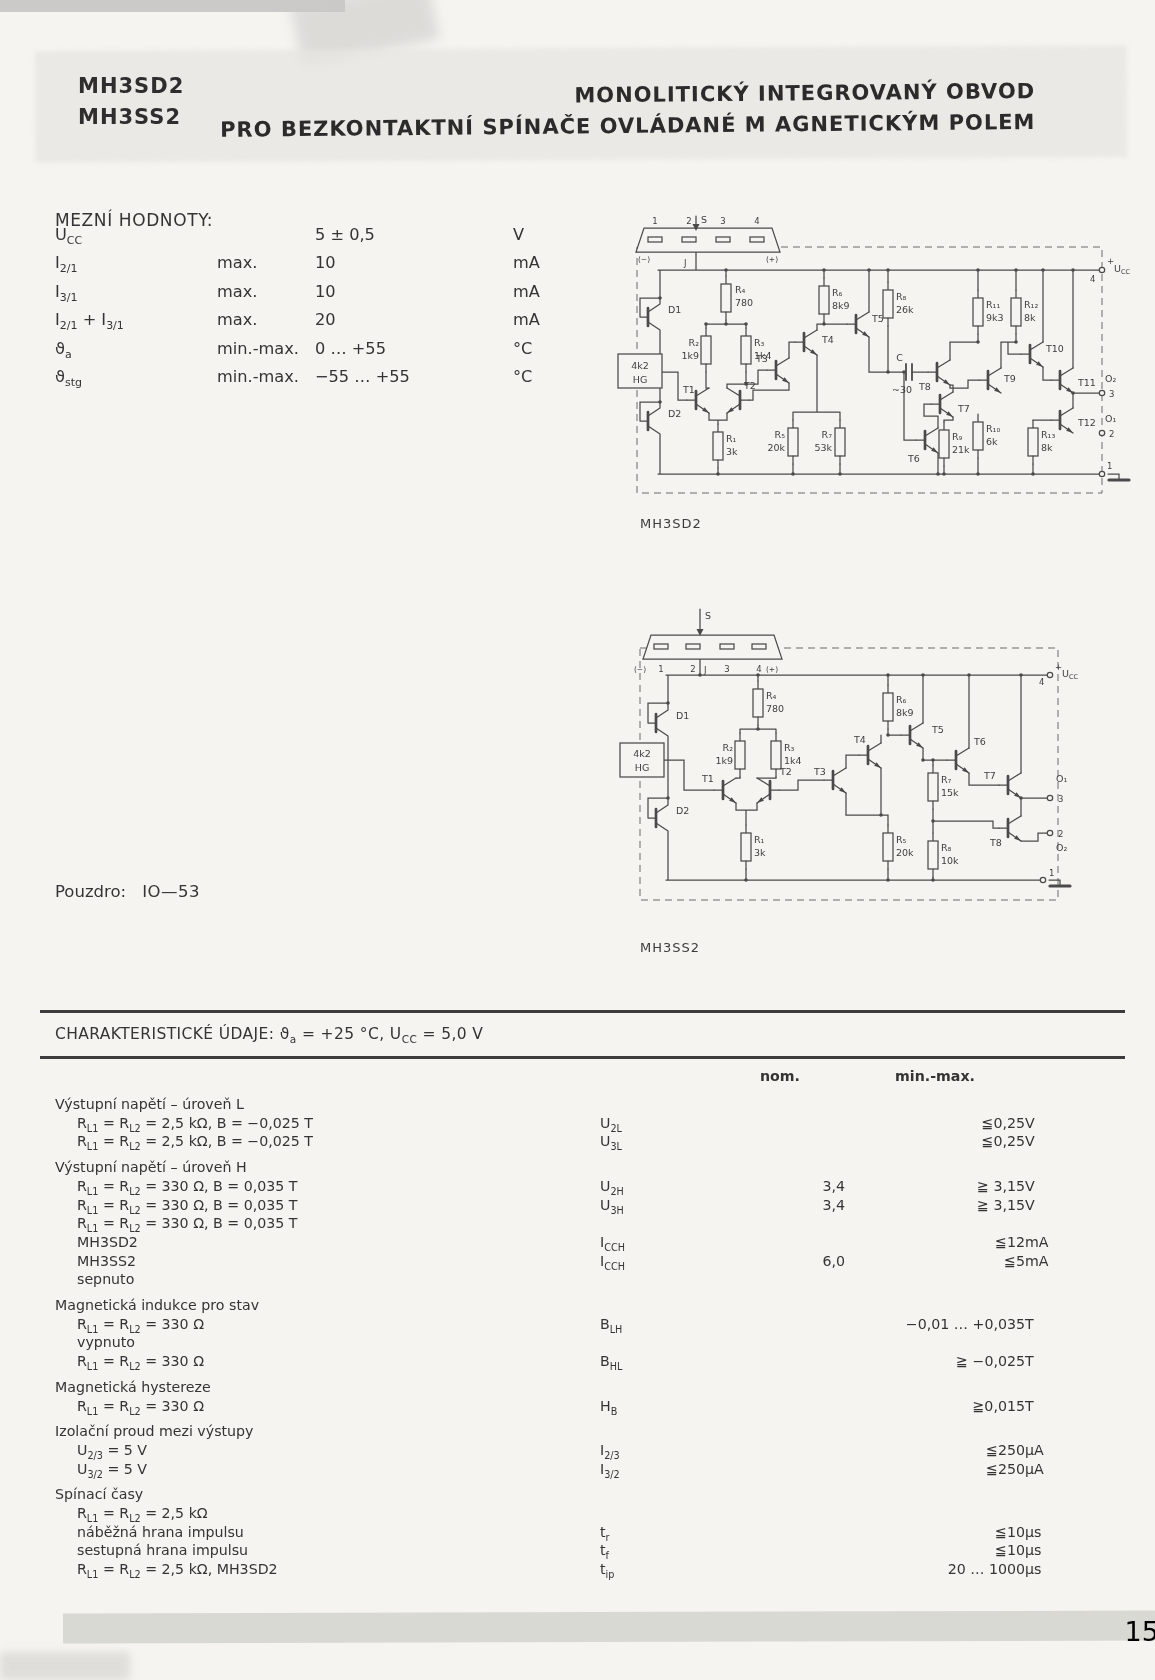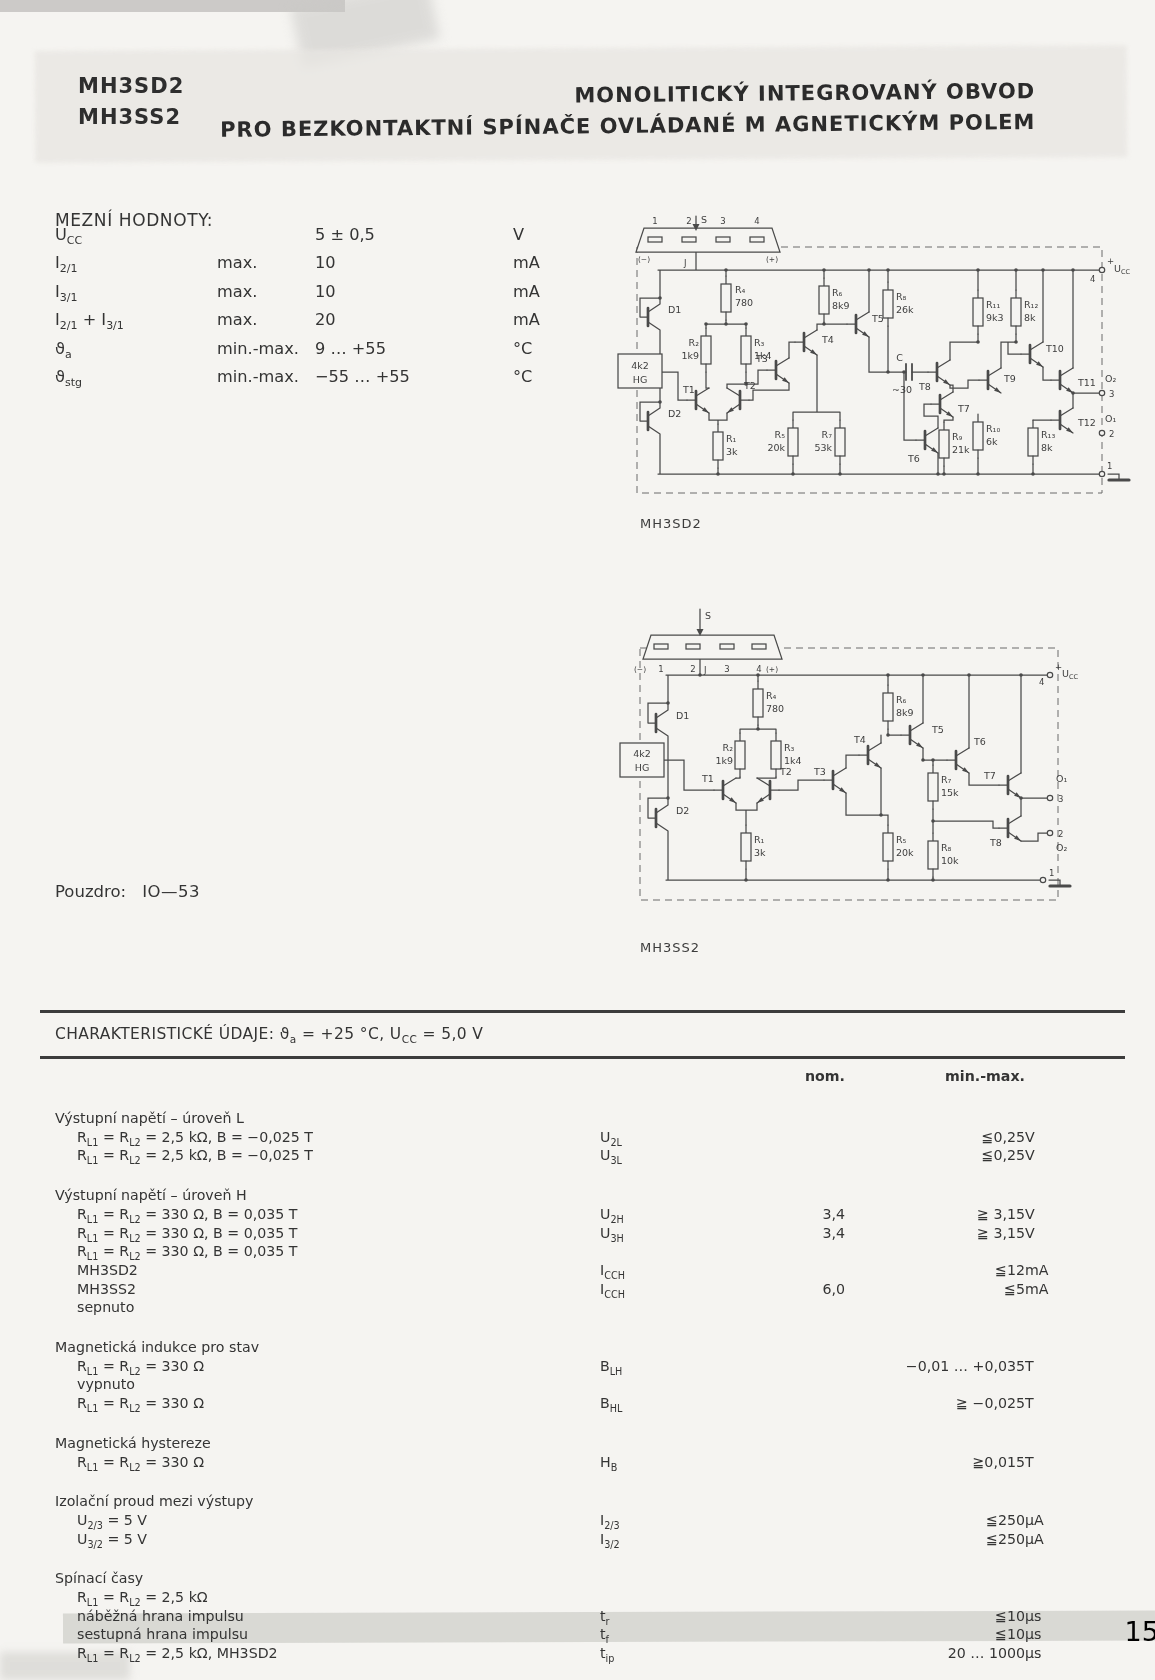--- a/index.html
+++ b/index.html
@@ -37,24 +37,24 @@
   .end{text-anchor:end}
   .cap{position:absolute;font-size:13px;letter-spacing:1px;color:#3c3c3c}
   
   .pouzdro{position:absolute;left:55px;top:882px;font-size:16.5px}
   .pouzdro .val{margin-left:16px;letter-spacing:.5px}
   
   .rule{position:absolute;background:#3c3c3c}
   .chars-title{position:absolute;left:55px;top:1025px;font-size:15.5px;letter-spacing:.4px}
   .chars-head{position:absolute;left:55px;top:1068px;width:1065px;display:grid;
               grid-template-columns:520px 140px 130px 180px 95px;font-size:14.2px;font-weight:bold}
-  .chars-head .c-nom,.chars-head .c-mm{}
+  .chars-head .c-nom,.chars-head .c-mm{text-align:center}
   .chars-rows{position:absolute;left:55px;top:1088px;width:1065px}
   .crow{display:grid;grid-template-columns:520px 140px 130px 180px 95px;line-height:18.7px;font-size:14.2px}
-  .crow.sec{margin-top:21px}
+  .crow.sec{margin-top:7px}
   .crow.ind .c-label{padding-left:22px}
   .c-sym{padding-left:25px}
   .c-nom,.c-mm{text-align:right}
   .pagenum{position:absolute;left:1084px;top:1616px;width:92px;text-align:right;font-size:27px;color:#000000}
 </style>
 </head>
 <body>
 
 <div class="smudge" style="left:0;top:0;width:345px;height:12px;background:#bdbcb9;opacity:.75"></div>
 <div class="smudge" style="left:295px;top:-8px;width:140px;height:62px;background:#c9c8c5;opacity:.55;filter:blur(6px);transform:rotate(-12deg)"></div>
@@ -91,21 +91,21 @@
     </div>
     <div class="lrow">
       <div class="l-sym">I<sub>2/1</sub> + I<sub>3/1</sub></div>
       <div class="l-cond">max.</div>
       <div class="l-val">20</div>
       <div class="l-unit">mA</div>
     </div>
     <div class="lrow">
       <div class="l-sym">ϑ<sub>a</sub></div>
       <div class="l-cond">min.-max.</div>
-      <div class="l-val">9 … +55</div>
+      <div class="l-val">0 … +55</div>
       <div class="l-unit">°C</div>
     </div>
     <div class="lrow">
       <div class="l-sym">ϑ<sub>stg</sub></div>
       <div class="l-cond">min.-max.</div>
       <div class="l-val">−55 … +55</div>
       <div class="l-unit">°C</div>
     </div>
   </div>
 

